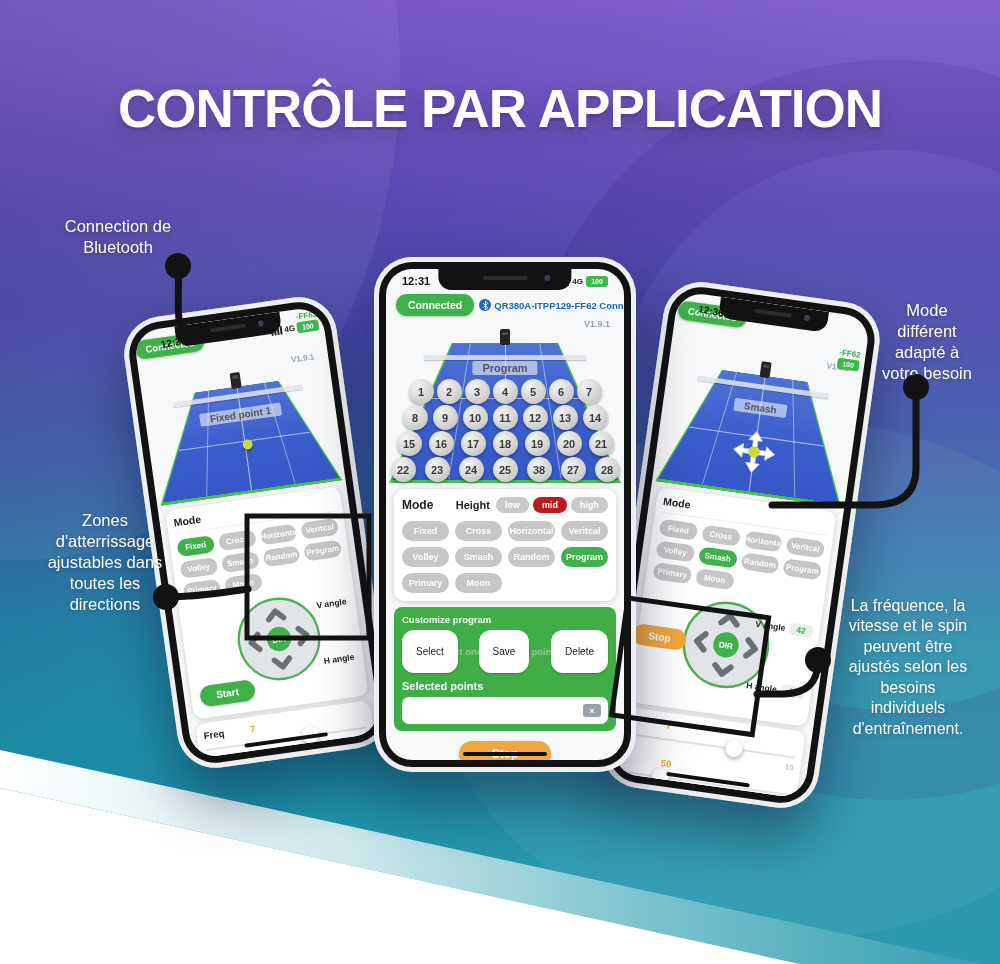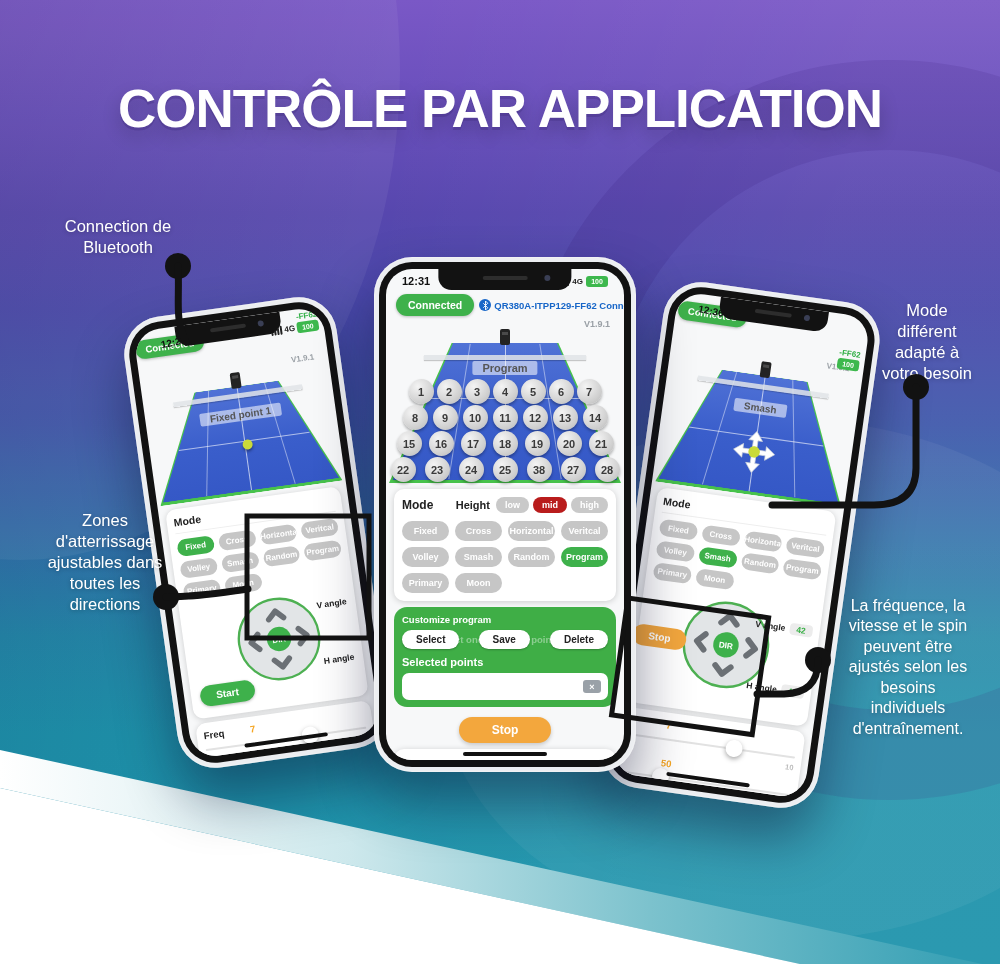--- a/index.html
+++ b/index.html
@@ -68,24 +68,24 @@
   .modehead{display:flex;justify-content:space-between;align-items:center;}
   .modetitle{font-size:12px;font-weight:700;color:#222;}
   .heights{display:flex;align-items:center;gap:4px;}
   .htitle{font-size:11px;font-weight:700;color:#222;margin-right:2px;}
   .hpill{background:#c9c9c9;color:#fff;font-weight:700;font-size:9px;padding:3px 9px;border-radius:10px;}
   .hpill.on{background:#b91c1c;}
   .mgrid{display:grid;grid-template-columns:repeat(4,1fr);gap:6px;margin-top:8px;}
   .mpill{background:#c6c6c6;color:#fff;font-weight:700;font-size:9px;text-align:center;padding:5px 0;border-radius:12px;white-space:nowrap;overflow:hidden;}
   .mpill.on{background:#3eb14b;}
   
-  .custom{background:#3fae46;border-radius:13px;margin:2px 8px 0;padding:7px 8px;}
+  .custom{background:#3fae46;border-radius:8px;margin:2px 8px 0;padding:7px 8px;}
   .ctitle{color:#fff;font-size:9.5px;font-weight:700;}
   .cbtns{display:flex;align-items:center;justify-content:space-between;margin:5px 0 7px;position:relative;}
-  .wbtn{background:#fff;color:#222;font-weight:700;font-size:10px;padding:4px 14px;border-radius:12px;z-index:2;box-shadow:0 1px 2px rgba(0,0,0,.25);}
+  .wbtn{background:#fff;color:#222;font-weight:400;font-size:10px;padding:16px 14px;border-radius:12px;z-index:2;box-shadow:0 1px 2px rgba(0,0,0,.25);}
   .hint{color:rgba(255,255,255,.4);font-weight:700;font-size:9.5px;margin:0 -12px;z-index:1;white-space:nowrap;}
   .seltitle{color:#fff;font-size:11px;font-weight:700;}
   .selinput{position:relative;background:#fff;border-radius:7px;height:27px;margin-top:5px;}
   .cleartag{position:absolute;right:7px;top:7px;width:18px;height:13px;background:#9aa1a8;border-radius:3px;color:#fff;font-size:9px;font-weight:700;display:flex;align-items:center;justify-content:center;}
   .stopbtn{width:92px;margin:10px auto 6px;background:#f3a73d;color:#fff;font-weight:700;font-size:12px;text-align:center;padding:6px 0;border-radius:15px;box-shadow:0 2px 4px rgba(0,0,0,.2);}
   
   .srow{margin-bottom:3px;}
   .slbl{display:flex;align-items:center;gap:26px;}
   .sname{font-size:11px;font-weight:700;color:#222;}
   .sval{font-size:11px;font-weight:700;color:#f5a623;}

